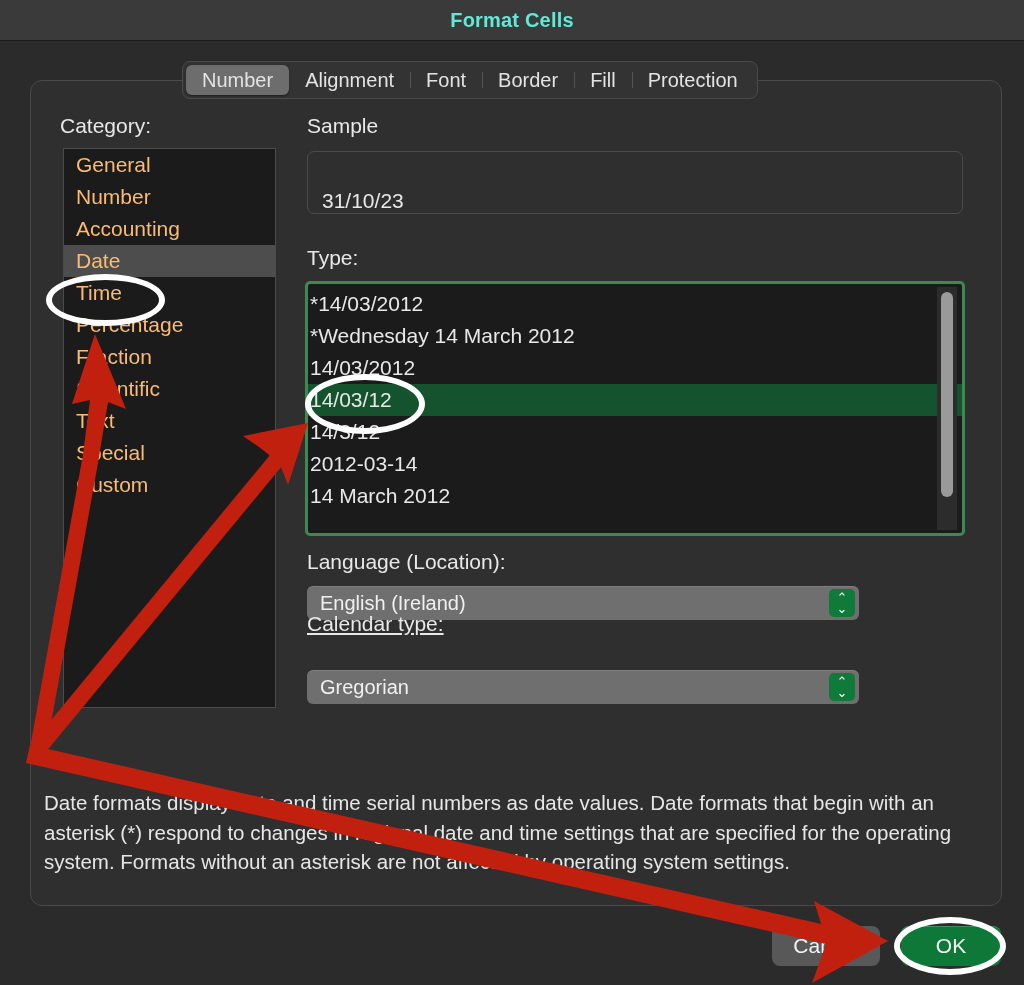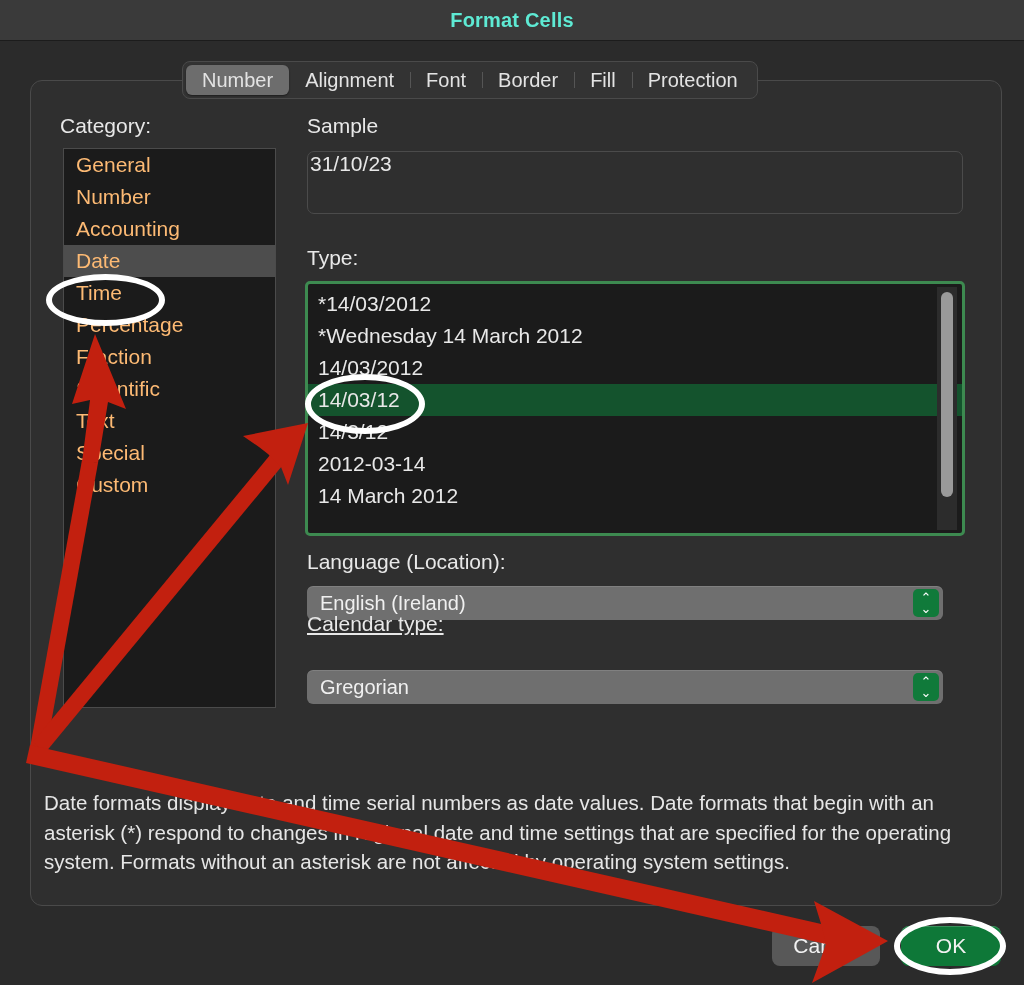--- a/index.html
+++ b/index.html
@@ -81,56 +81,56 @@
   }
   .cat-item.selected { background: #4d4d4d; }
 
   
   .sample-box {
     position: absolute; left: 307px; top: 151px;
     width: 656px; height: 63px;
     background: #2f2f2f;
     border: 1px solid #4b4b4b;
     border-radius: 7px;
-    display: flex; align-items: flex-start;
-    padding-left: 2px;
+    display: flex; align-items: flex-end;
+    padding-left: 14px;
   }
   .sample-text { color: #e8e8e8; font-size: 21px; }
 
   
   .type-box {
     position: absolute; left: 305px; top: 281px;
     width: 660px; height: 255px;
     border: 3px solid #3d8a50;
     border-radius: 5px;
     background: #1b1b1b;
     overflow: hidden;
   }
   .type-inner { position: absolute; inset: 0; padding-top: 4px; }
   .type-item {
     height: 32px; line-height: 32px;
-    padding-left: 10px;
+    padding-left: 2px;
     color: #e8e8e8; font-size: 21px;
     white-space: nowrap;
   }
   .type-item.selected { background: #14532d; }
   .type-scrolltrack {
     position: absolute; right: 5px; top: 3px; bottom: 3px; width: 20px;
     background: #2c2c2c;
   }
   .type-scrollthumb {
     position: absolute; left: 4px; top: 5px;
     width: 12px; height: 205px;
     background: #9a9a9a; border-radius: 6px;
   }
 
   
   .select {
     position: absolute;
-    width: 636px; height: 34px;
+    width: 552px; height: 34px;
     background: #6f6f6f;
     border-radius: 6px;
     display: flex; align-items: center;
     padding-left: 13px;
     color: #f0f0f0; font-size: 20px;
     box-shadow: inset 0 1px 0 rgba(255,255,255,.12);
     text-align: right;
   }
   .stepper {
     position: absolute; right: 4px; top: 3px;

